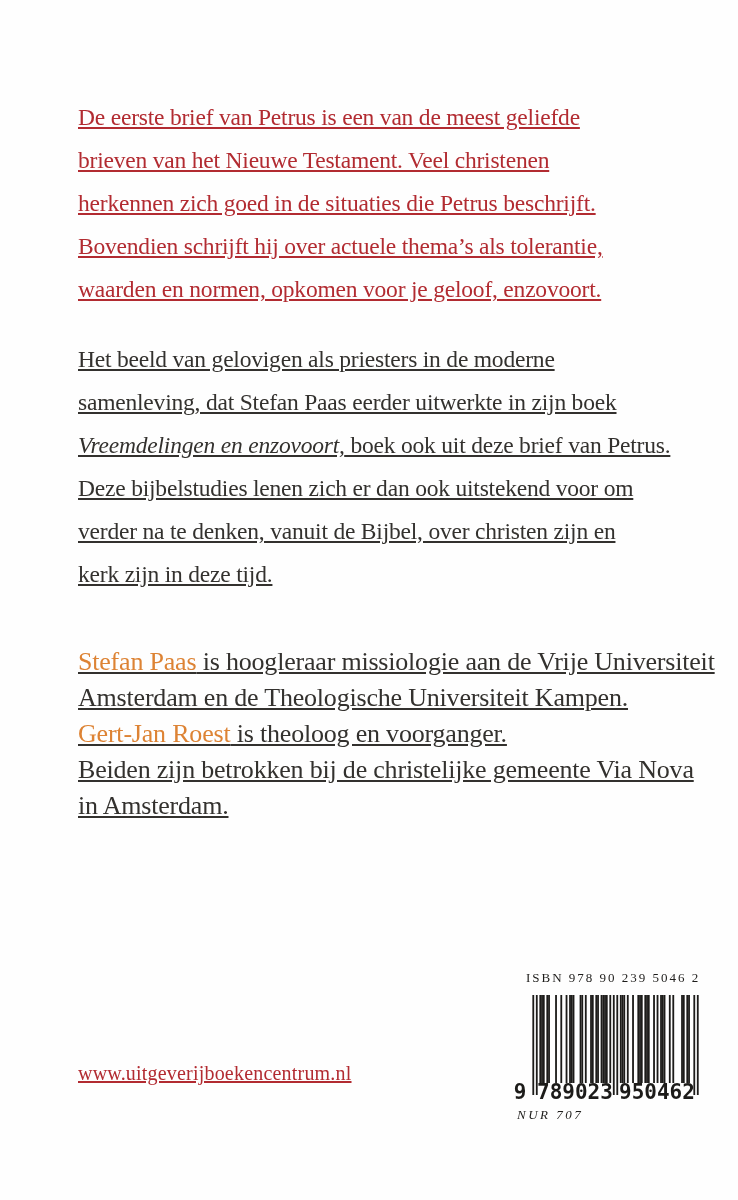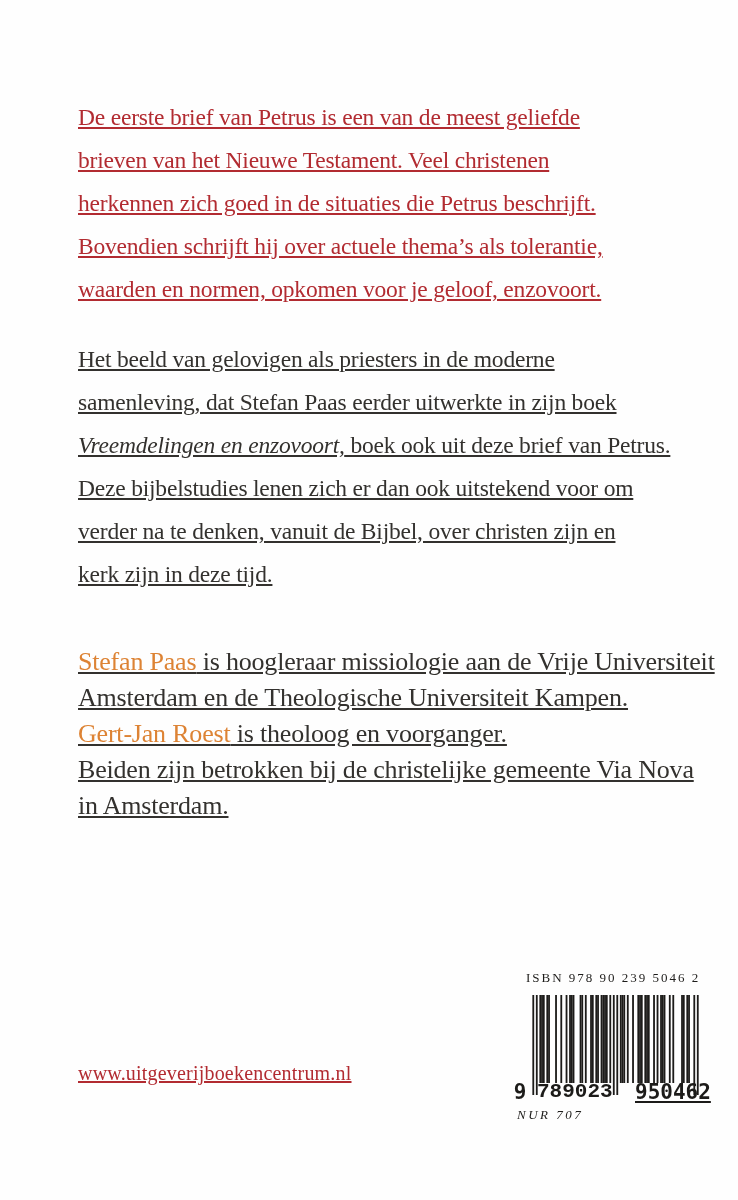--- a/index.html
+++ b/index.html
@@ -89,22 +89,22 @@
     top: 111px;
     font-family: "DejaVu Sans Mono", monospace;
     font-weight: 700;
     font-size: 21px;
     line-height: 24px;
     color: #1c1b19;
     text-align: center;
     white-space: nowrap;
   }
   .bdigit.lead { left: 0; width: 18px; }
-  .bdigit.g1 { left: 26px; width: 74px; font-family: Liberation Mono, monospace; }
-  .bdigit.g2 { left: 124px; width: 74px; text-decoration: underline; }
+  .bdigit.g1 { left: 26px; width: 74px; }
+  .bdigit.g2 { left: 108px; width: 74px; }
   .nur {
     position: absolute;
     left: 6px;
     top: 138px;
     font-size: 13px;
     letter-spacing: 2.5px;
     color: #1d1c1a;
     white-space: nowrap;
     font-style: italic;
   }

